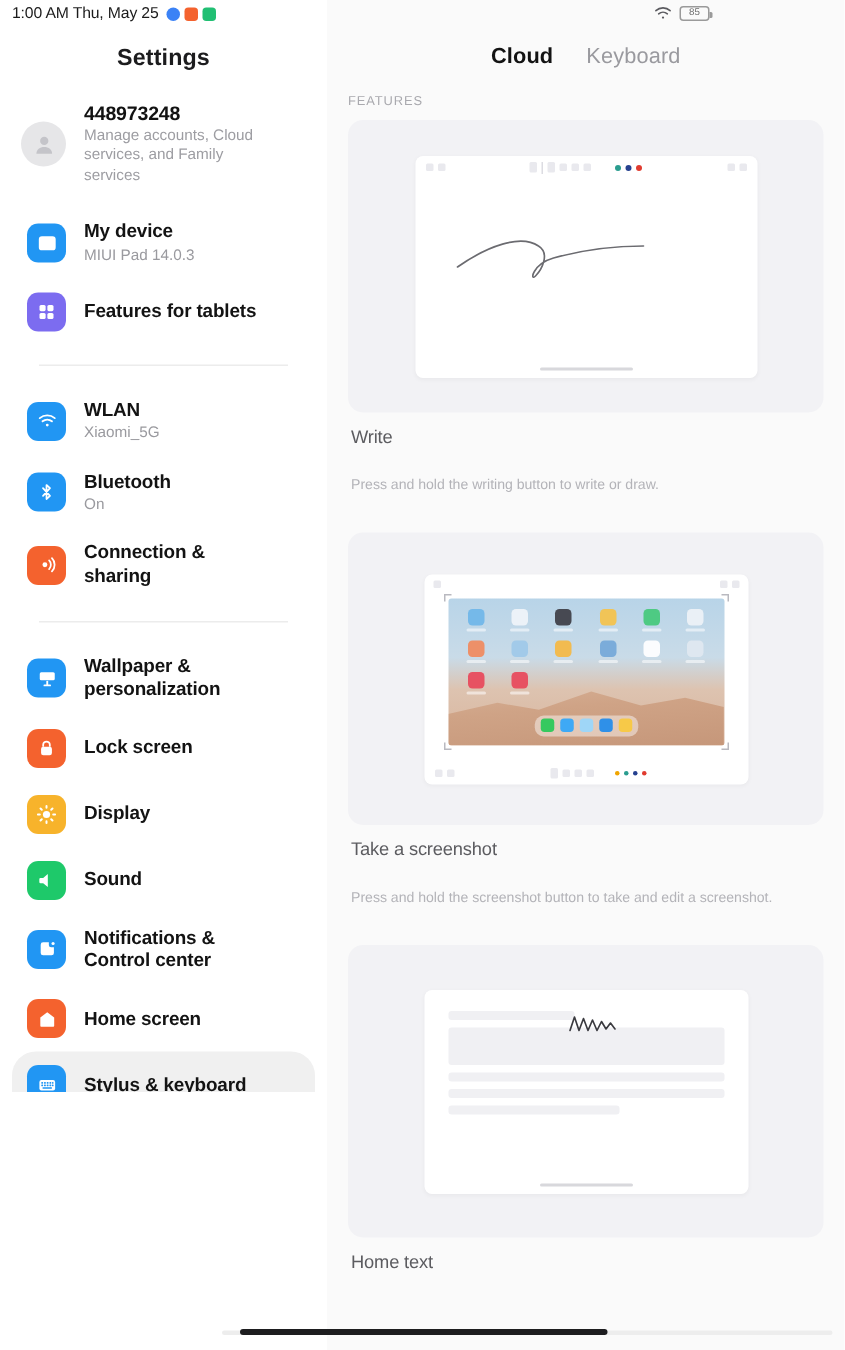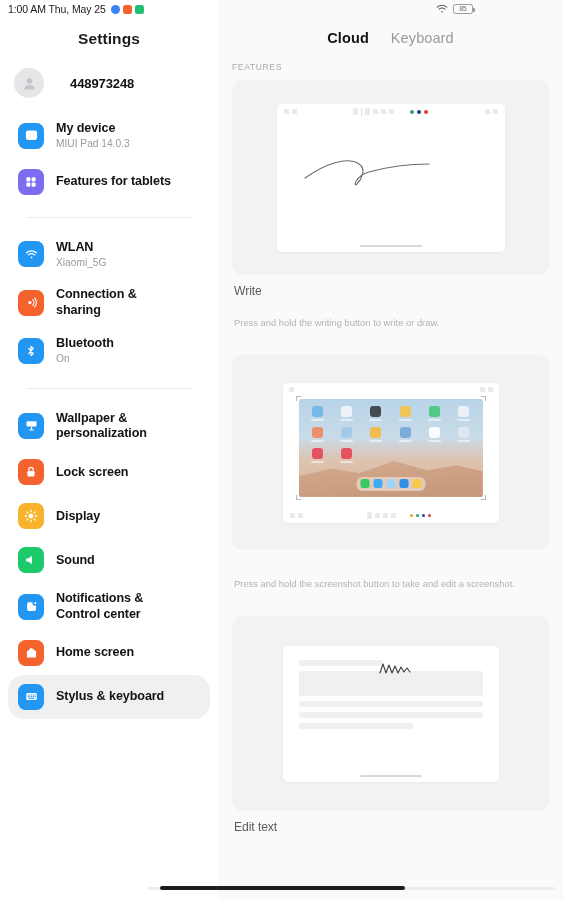--- a/index.html
+++ b/index.html
@@ -57,21 +57,21 @@
   .icon-tile {
     width: 26px; height: 26px; border-radius: 7.5px; flex: none;
     display: flex; align-items: center; justify-content: center;
   }
   .icon-tile svg { display: block; }
   .avatar {
     width: 30px; height: 30px; border-radius: 50%; background: #e6e6e8;
     flex: none; display:flex; align-items:center; justify-content:center;
   }
   .divider { height: 1px; background: #ececec; margin: 13px 18px 13px 18px; }
-  .acct-row { padding: 6px 8px 6px 6px; gap: 26px; }
+  .acct-row { padding: 6px 8px 6px 6px; gap: 12px; }
   .acct-name { font-size: 13px; font-weight: 700; color: #121212; letter-spacing:-0.1px;}
   .acct-sub { font-size: 10.2px; color: #9d9da2; line-height: 1.32; max-width: 128px; }
 
   
   .panel {
     flex: 1; height: 900px; background: #fafafa;
     padding-top: 18px; position: relative; overflow: hidden;
   }
   .tabs { display: flex; justify-content: center; gap: 22px; padding: 12px 0 16px 0; }
   .tab { font-size: 14.5px; color: #9a9a9f; letter-spacing: 0.1px; }
@@ -172,20 +172,21 @@
 
       <div class="row acct-row">
         <div class="avatar">
           <svg width="17" height="17" viewBox="0 0 24 24" fill="#c4c4c9">
             <circle cx="12" cy="8.4" r="3.9"></circle>
             <path d="M4.6 20.5c0-4.1 3.3-6.4 7.4-6.4s7.4 2.3 7.4 6.4z"></path>
           </svg>
         </div>
         <div class="row-texts">
           <div class="acct-name">448973248</div>
+          <div class="acct-sub">Manage accounts, Cloud services, and Family services</div>
         </div>
       </div>
 
       <div style="height:8px"></div>
 
       <div class="row">
         <div class="icon-tile" style="background:#2196f3">
           <svg width="15" height="15" viewBox="0 0 24 24" fill="none" stroke="#fff" stroke-width="2">
             <rect x="4" y="5" width="16" height="13" rx="2.4" fill="#fff"></rect>
             <rect x="7.5" y="13.4" width="9" height="1.6" rx="0.8" fill="#2196f3"></rect>
@@ -221,41 +222,41 @@
             <circle cx="12" cy="16.6" r="1.5" fill="#fff" stroke="none"></circle>
           </svg>
         </div>
         <div class="row-texts">
           <div class="row-title">WLAN</div>
           <div class="row-sub">Xiaomi_5G</div>
         </div>
       </div>
 
       <div class="row">
+        <div class="icon-tile" style="background:#2196f3">
+          <svg width="14" height="14" viewBox="0 0 24 24" fill="none" stroke="#fff" stroke-width="2" stroke-linejoin="round" stroke-linecap="round">
+            <path d="M8 7.5 16 16.5 12 20V4l4 3.5L8 16.5"></path>
+          </svg>
+        </div>
+        <div class="row-texts">
+          <div class="row-title">Bluetooth</div>
+          <div class="row-sub">On</div>
+        </div>
+      </div>
+
+      <div class="row">
         <div class="icon-tile" style="background:#f4622e">
           <svg width="15" height="15" viewBox="0 0 24 24" fill="none" stroke="#fff" stroke-width="1.9" stroke-linecap="round">
             <circle cx="9.5" cy="12" r="2.6" fill="#fff" stroke="none"></circle>
             <path d="M14 7.4a6.6 6.6 0 0 1 0 9.2"></path>
             <path d="M17 5a10 10 0 0 1 0 14"></path>
           </svg>
         </div>
         <div class="row-texts" style="max-width:120px">
           <div class="row-title">Connection &amp; sharing</div>
-        </div>
-      </div>
-
-      <div class="row">
-        <div class="icon-tile" style="background:#2196f3">
-          <svg width="14" height="14" viewBox="0 0 24 24" fill="none" stroke="#fff" stroke-width="2" stroke-linejoin="round" stroke-linecap="round">
-            <path d="M8 7.5 16 16.5 12 20V4l4 3.5L8 16.5"></path>
-          </svg>
-        </div>
-        <div class="row-texts">
-          <div class="row-title">Bluetooth</div>
-          <div class="row-sub">On</div>
         </div>
       </div>
 
       <div class="divider"></div>
 
       <div class="row">
         <div class="icon-tile" style="background:#2196f3">
           <svg width="15" height="15" viewBox="0 0 24 24" fill="#fff">
             <rect x="4" y="5" width="16" height="8.5" rx="1.6"></rect>
             <rect x="11" y="14" width="2" height="5" rx="1"></rect>
@@ -510,20 +511,21 @@
                 <div class="dot" style="background:#f0a500;width:3px;height:3px"></div>
                 <div class="dot" style="background:#2a9d8f;width:3px;height:3px"></div>
                 <div class="dot" style="background:#26418f;width:3px;height:3px"></div>
                 <div class="dot" style="background:#e03b2f;width:3px;height:3px"></div>
               </div>
               <div class="spacer"></div>
             </div>
           </div>
         </div>
         <div class="caption">
+          <div class="cap-title">Take a screenshot</div>
           <div class="cap-sub">Press and hold the screenshot button to take and edit a screenshot.</div>
         </div>
       </div>
 
       <div class="card-wrap">
         <div class="card">
           <div class="device" style="width:216px;height:136px;">
             <div class="lines">
               <div class="ln title"></div>
               <div class="ln block"></div>
@@ -533,21 +535,21 @@
             </div>
             <div class="scribble">
               <svg width="36" height="14" viewBox="0 0 36 14">
                 <path d="M2 11 L5 2 L8 11 L11 3 L14 11 L17 4 L20 11 L23 5 L26 10 L29 6 L32 10" fill="none" stroke="#3a3a3f" stroke-width="1.1" stroke-linejoin="round" stroke-linecap="round"></path>
               </svg>
             </div>
             <div class="dev-bar"></div>
           </div>
         </div>
         <div class="caption">
-          <div class="cap-title">Edit text</div>
+          <div class="cap-title">Home text</div>
         </div>
       </div>
 
     </div>
   </div>
 
   <div class="statusbar">
     <div class="sb-clock">1:00 AM Thu, May 25</div>
     <div class="sb-apps">
       <div class="sb-app round" style="background:#3b82f6"></div>

